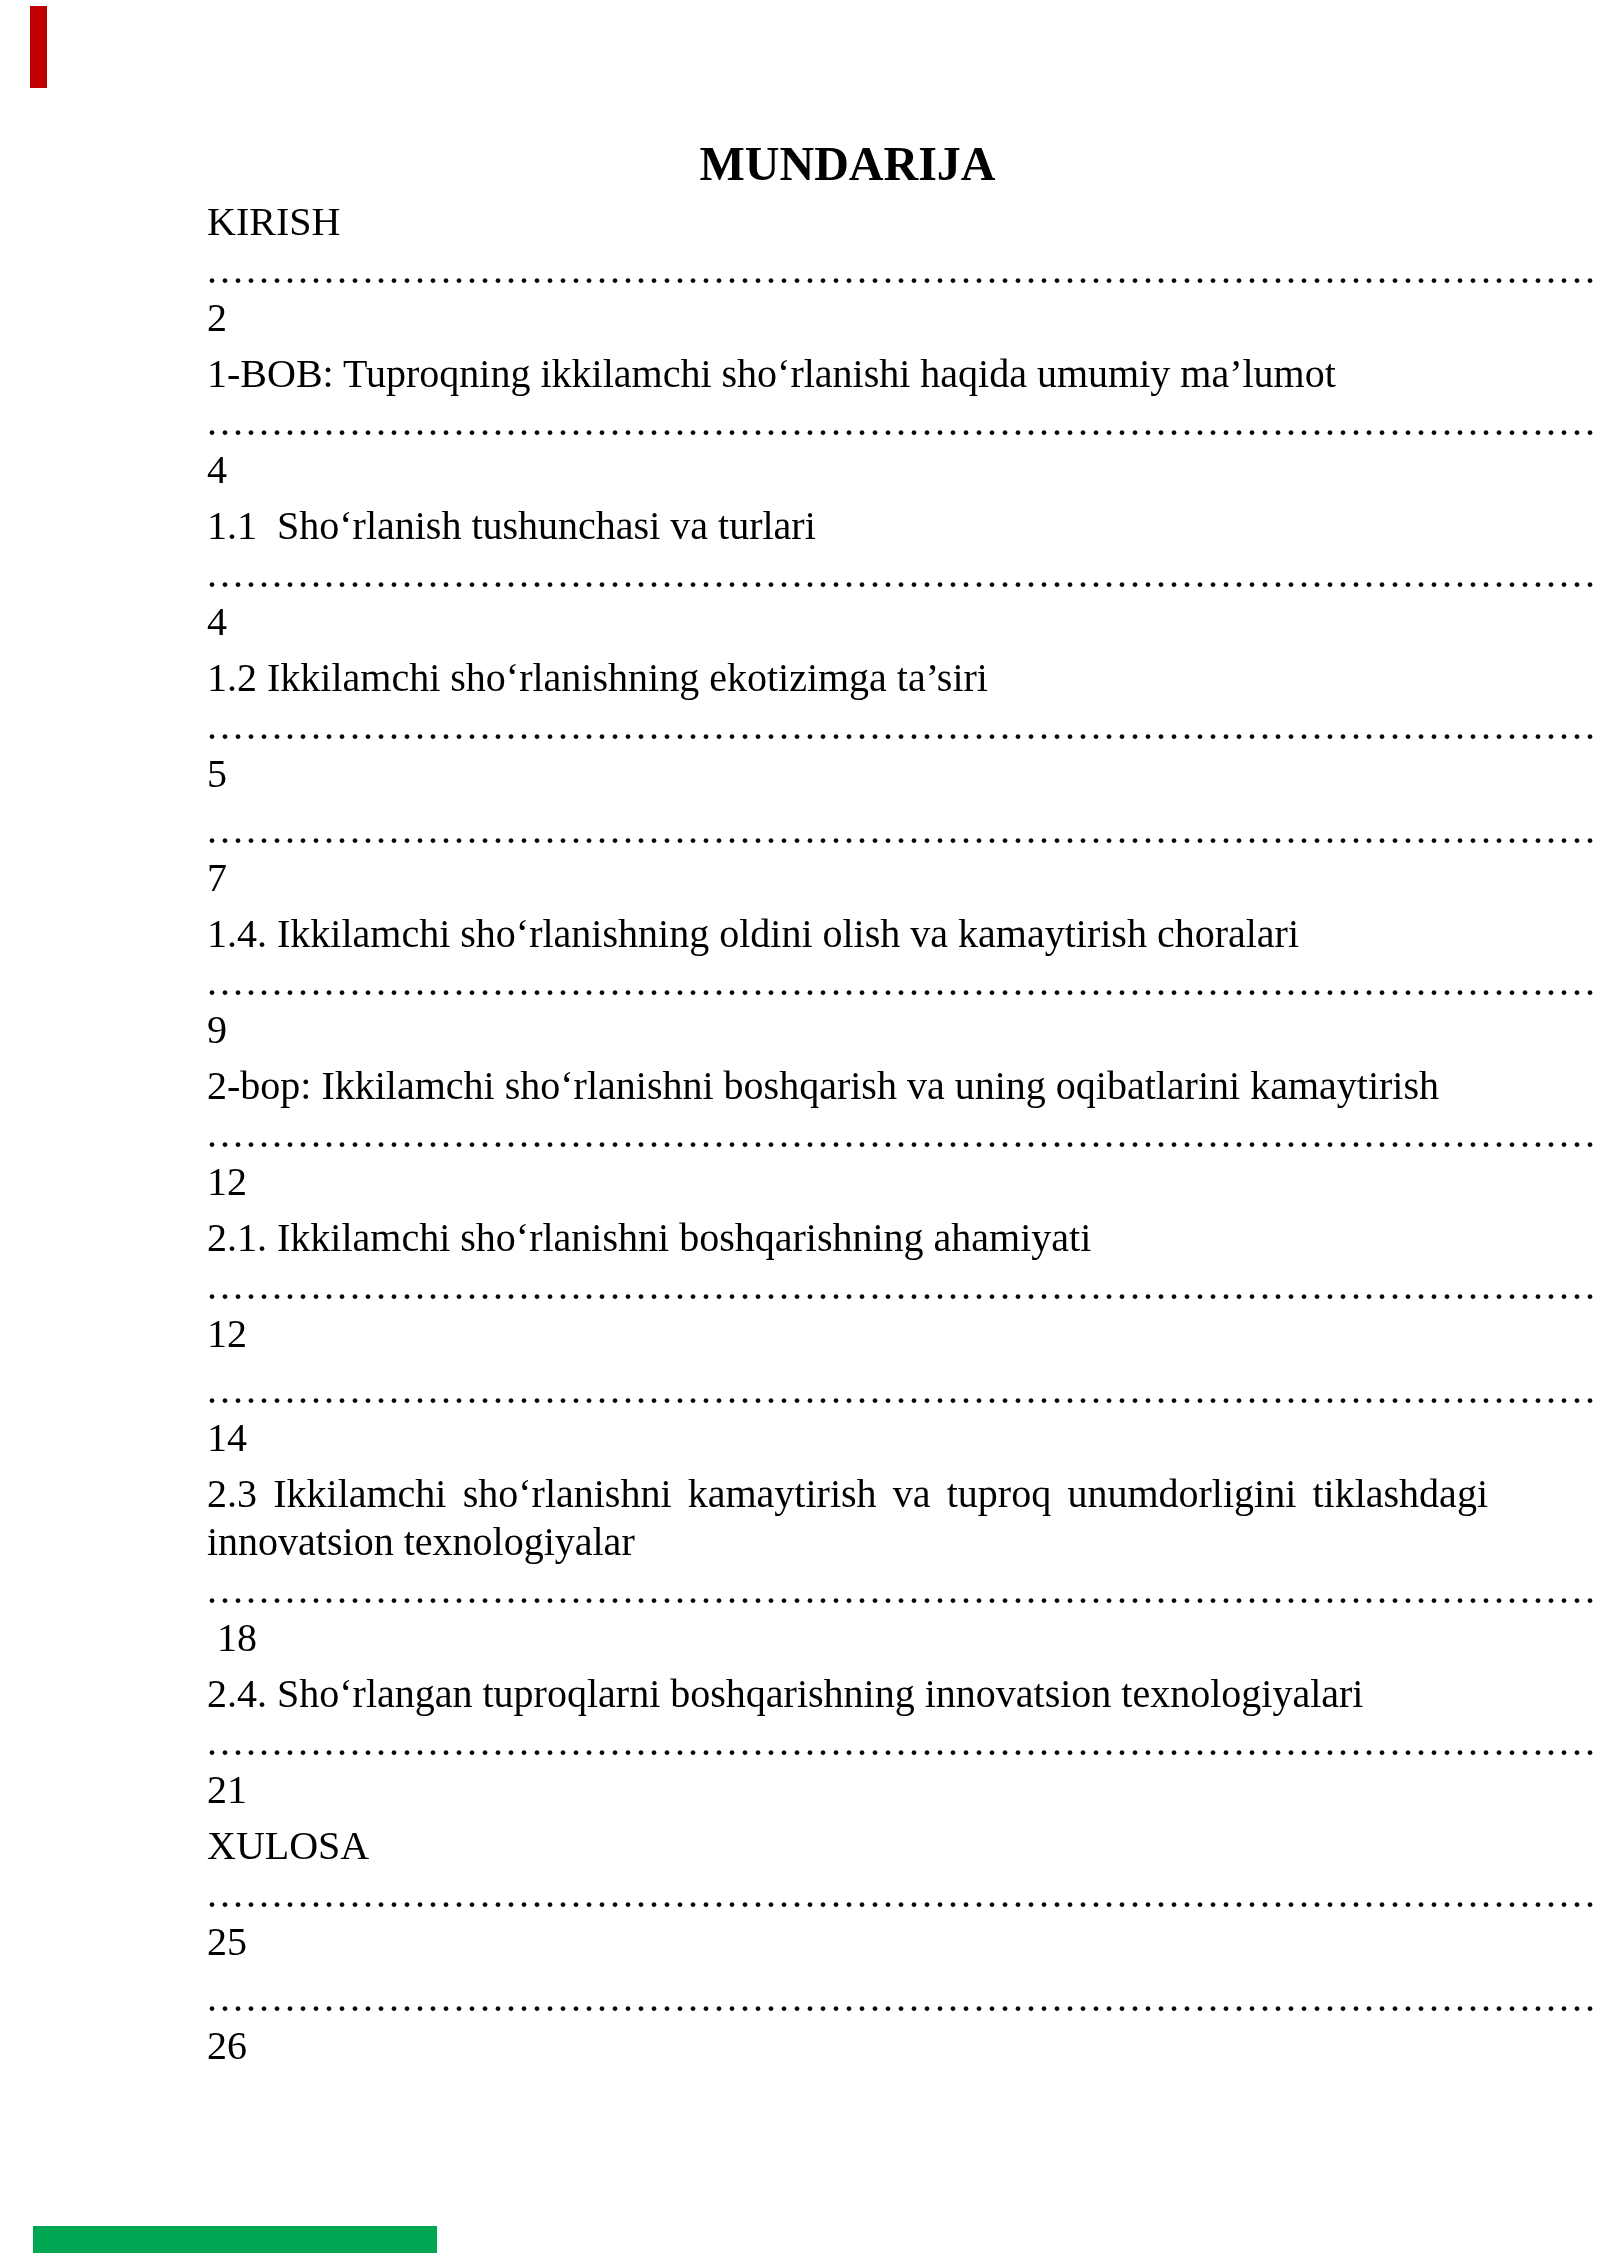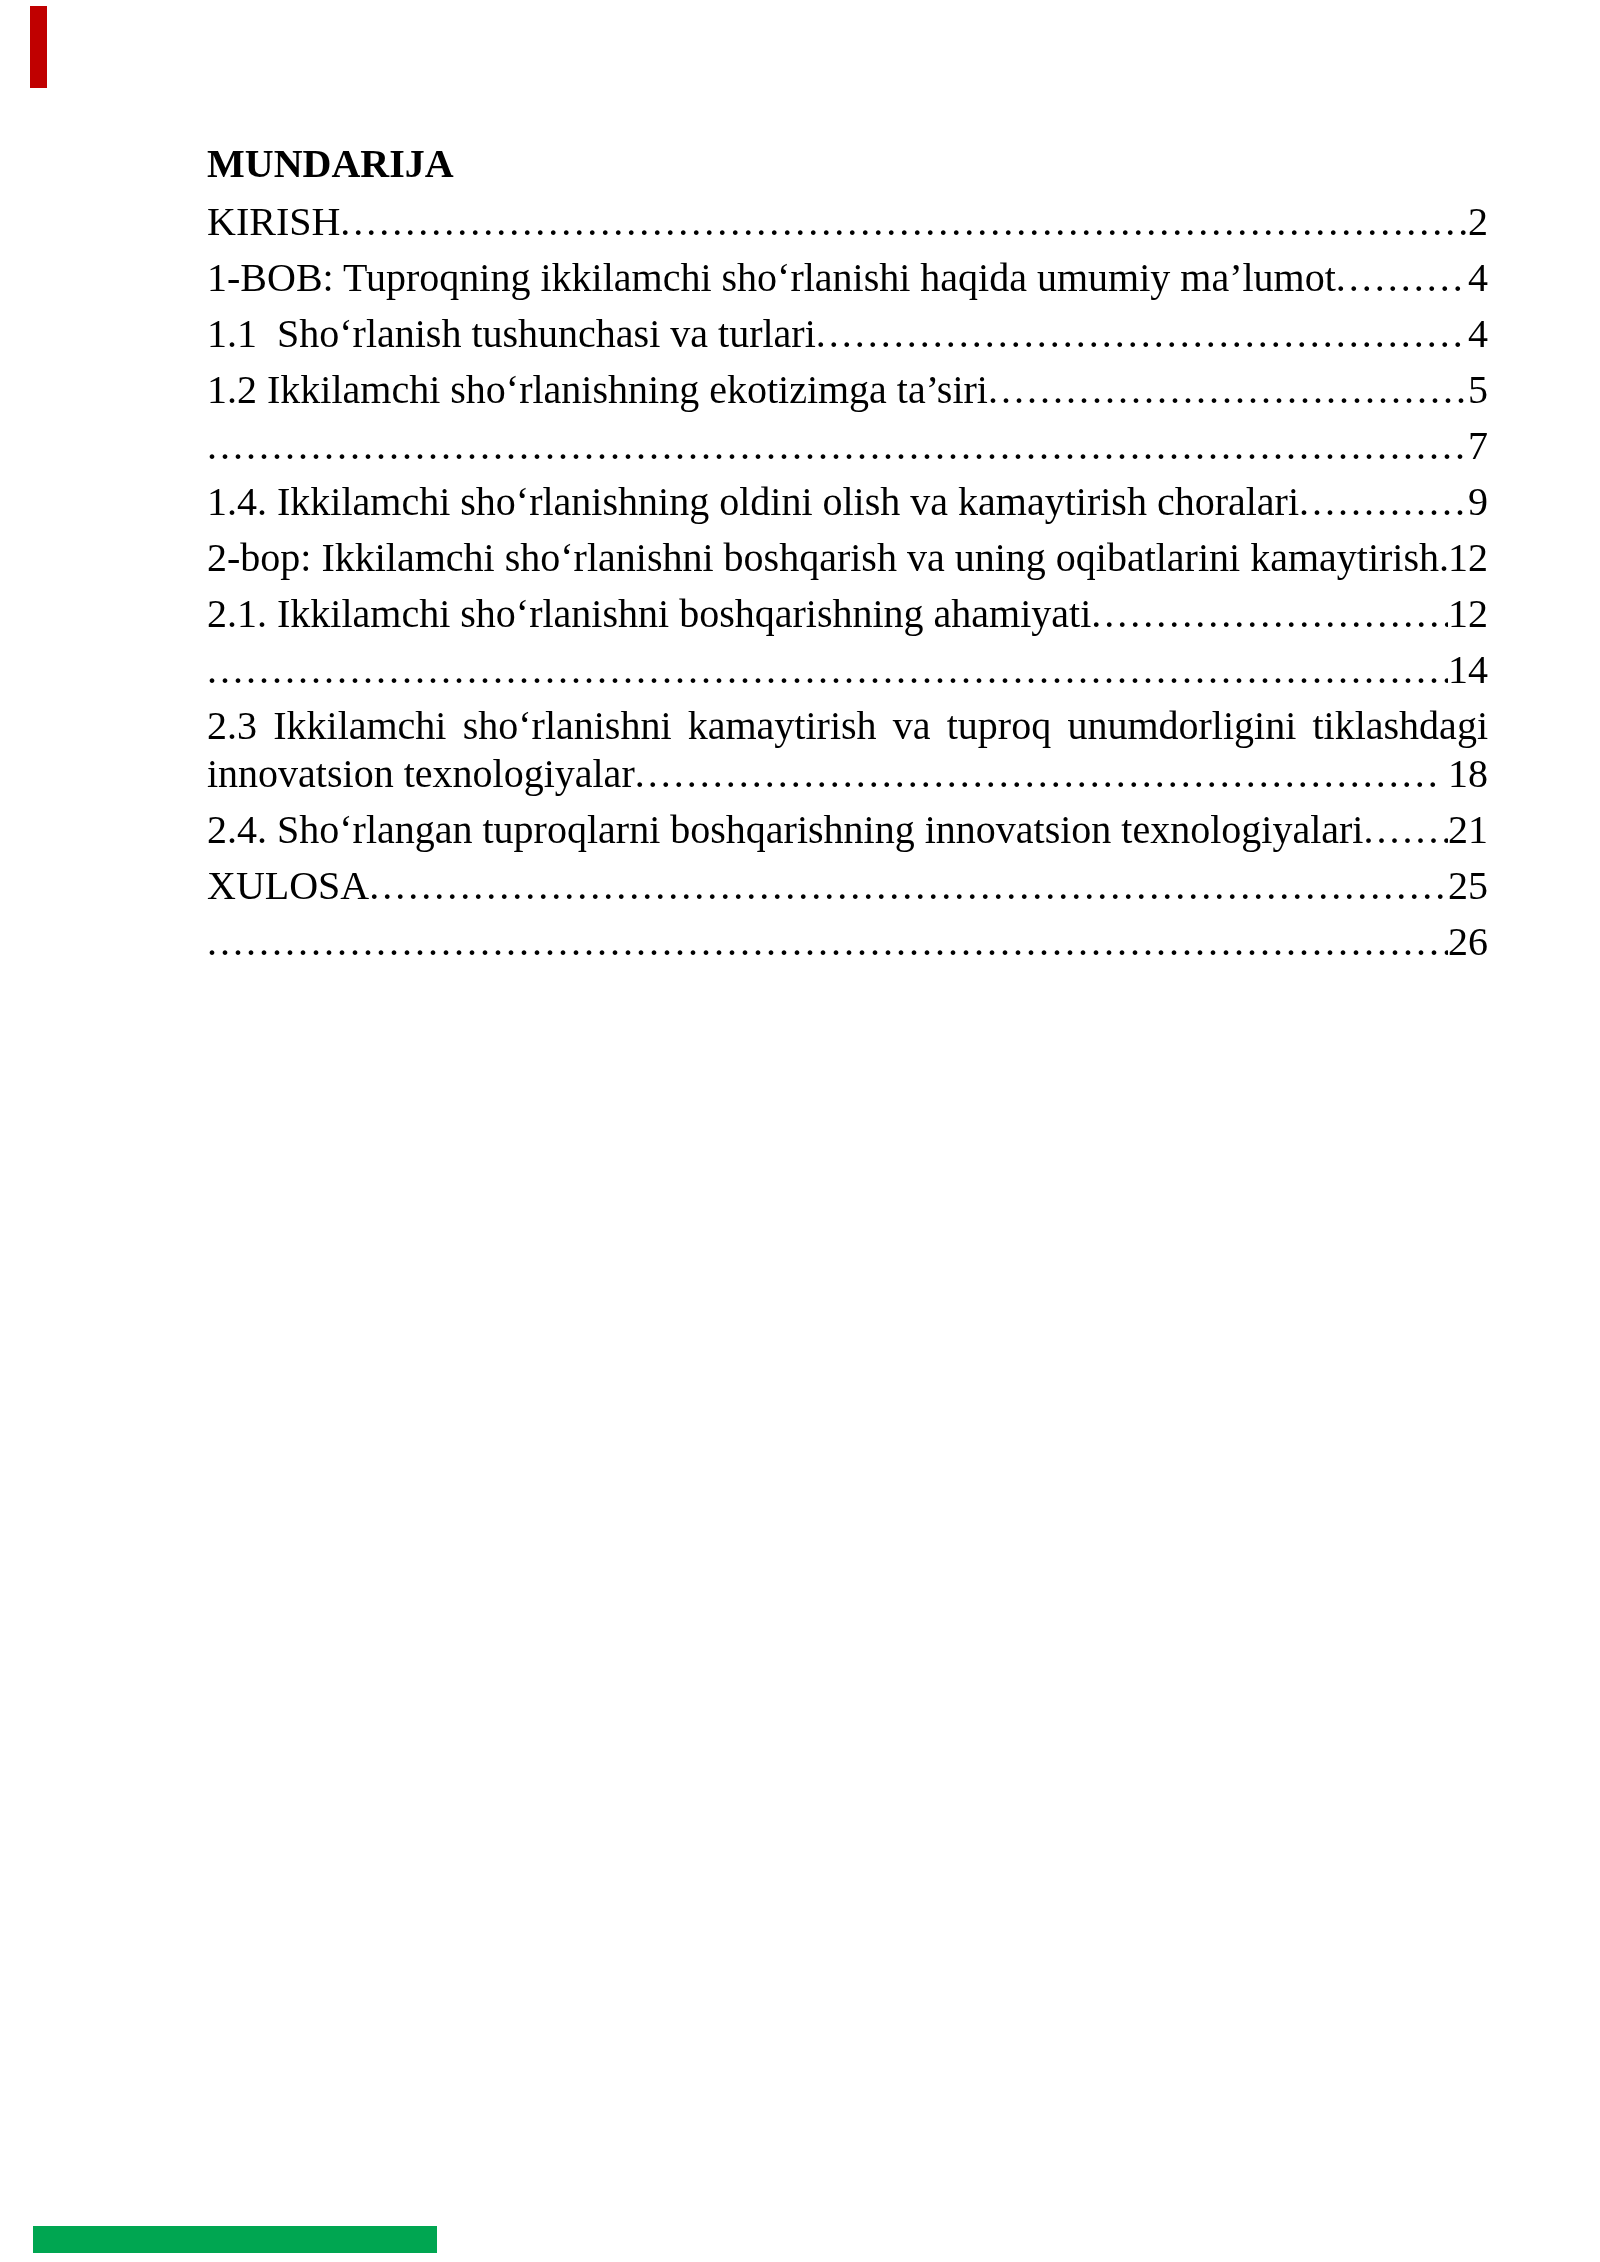--- a/index.html
+++ b/index.html
@@ -12,31 +12,33 @@
     font-family: "Liberation Serif", serif;
     overflow: hidden;
   }
   .content {
     position: absolute;
     left: 207px;
     top: 140px;
     width: 1281px;
   }
   .doc-title {
+    text-align: center;
     font-weight: bold;
-    font-size: 40px;
+    font-size: 48px;
     line-height: 48px;
     margin-bottom: 10px;
   }
   .toc-entry {
     display: flex;
     align-items: baseline;
     font-size: 40px;
     line-height: 48px;
     margin-bottom: 8px;
+    flex-direction: column;
   }
   .toc-label { white-space: pre; flex: 0 0 auto; }
   .leader {
     flex: 1 1 auto;
     min-width: 0;
     overflow: hidden;
     white-space: nowrap;
     letter-spacing: 3px;
   }
   .toc-page { white-space: pre; flex: 0 0 auto; }

